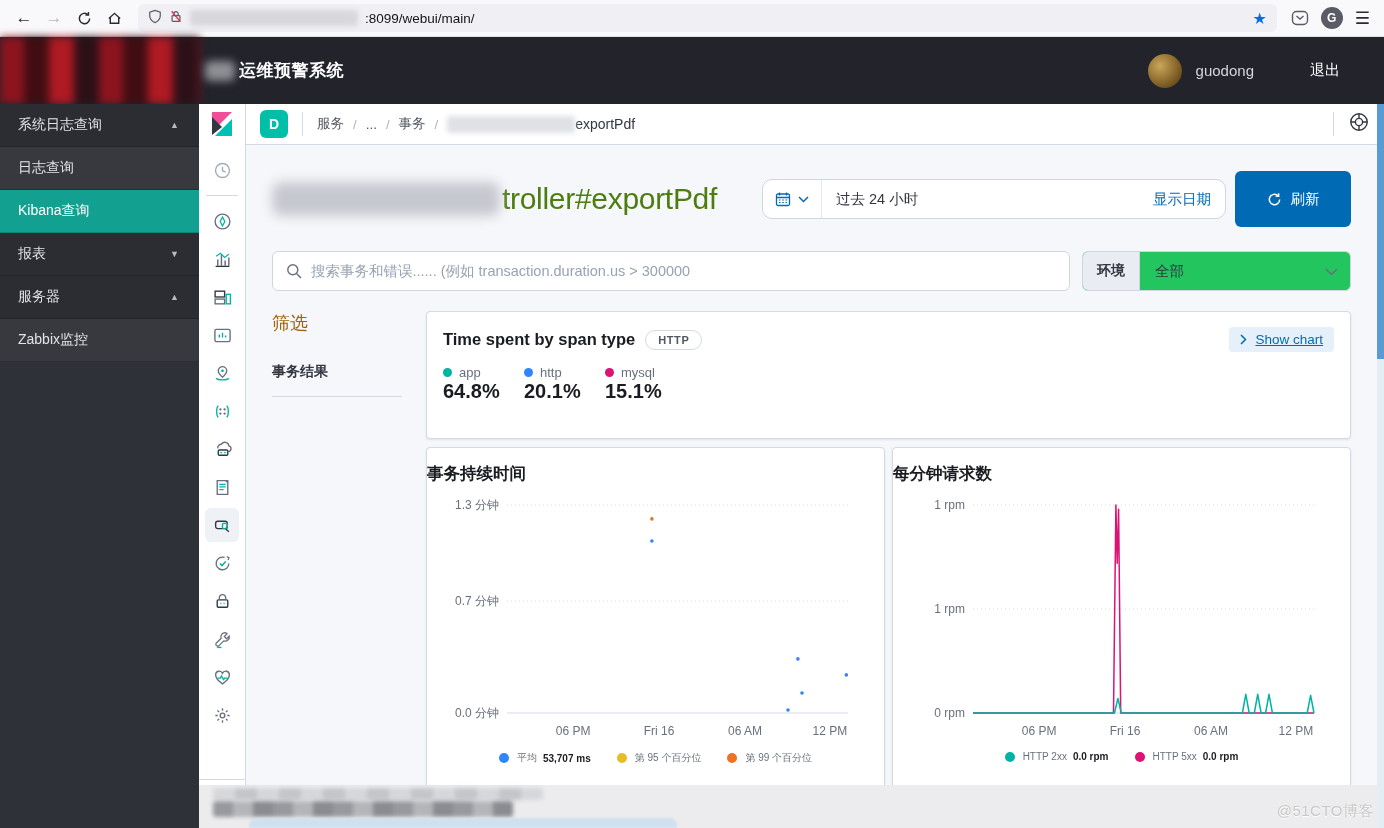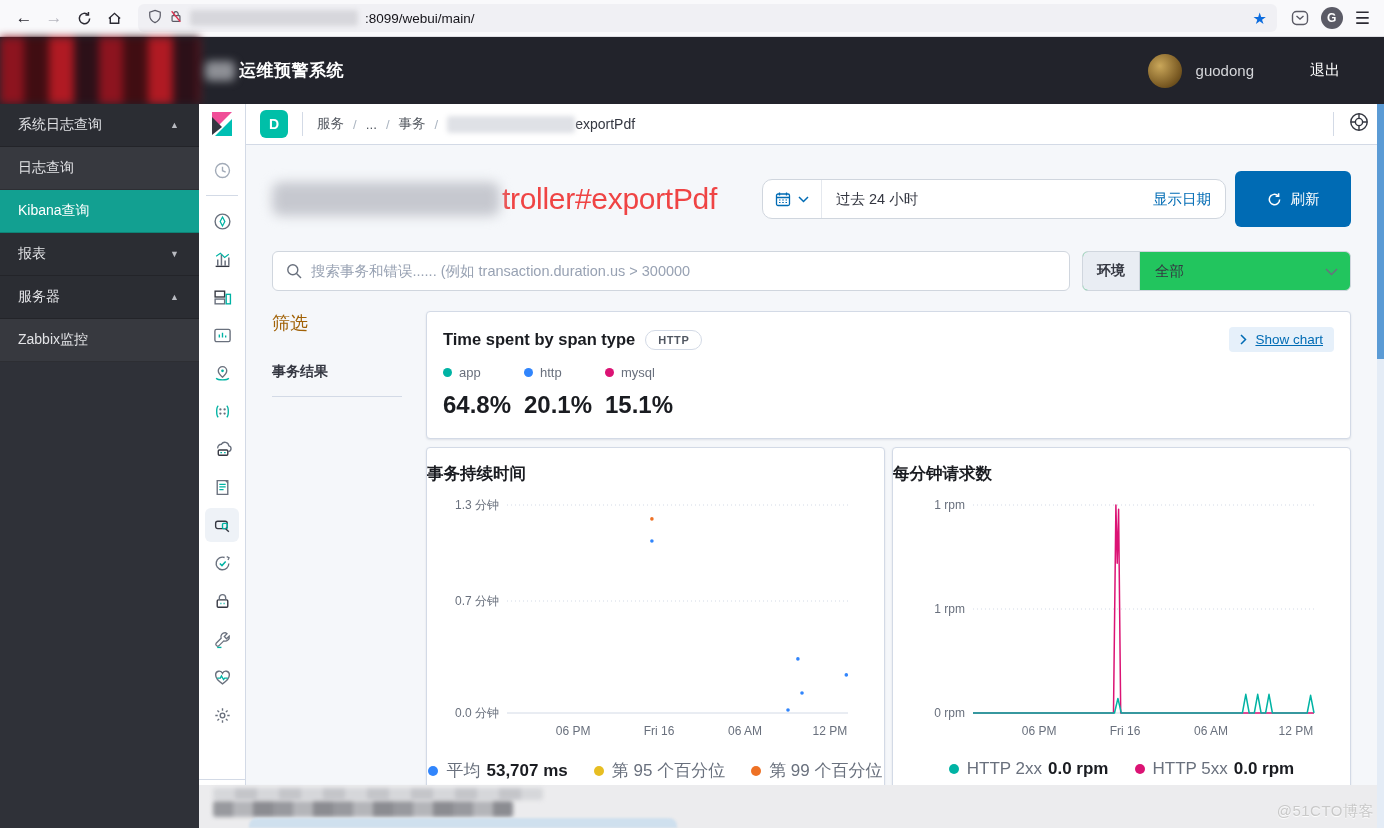--- a/index.html
+++ b/index.html
@@ -77,21 +77,21 @@
   .crumb-sep{color:#aab4c0;margin:0 9px;font-size:13px;}
   .crumb-blur{width:128px;height:17px;display:inline-block;vertical-align:middle;background:#dfe1e6;}
   .crumb-last{font-size:14px;color:#343741;}
   .crumb-right{margin-left:auto;display:flex;align-items:center;}
 
   .content{flex:1;background:#f5f7fa;padding:26px 33px 0 26px;position:relative;overflow:hidden;}
 
   .title-row{display:flex;justify-content:space-between;align-items:center;}
   .h1-wrap{display:flex;align-items:center;}
   .title-blur{width:228px;height:34px;background:#c6c8cf;border-radius:9px;filter:blur(6px);margin-right:2px;}
-  .page-title{font-size:30px;color:#ef4444;font-weight:400;letter-spacing:-0.3px;}
+  .page-title{font-size:30px;color:#4d7c0f;font-weight:400;letter-spacing:-0.3px;}
   .tp-group{display:flex;align-items:center;gap:9px;}
   .timepicker{width:464px;height:40px;background:#fff;border:1px solid #d0d6de;border-radius:10px;
     display:flex;align-items:center;}
   .tp-cal{height:100%;display:flex;align-items:center;gap:7px;padding:0 12px;border-right:1px solid #e4e8ee;}
   .tp-text{margin-left:14px;font-size:14.5px;color:#343741;}
   .tp-dates{margin-left:auto;margin-right:14px;font-size:14.5px;color:#006bb4;}
   .refresh-btn{width:116px;height:56px;background:#006bb4;border:none;border-radius:6px;color:#fff;
     font-size:14.5px;display:flex;align-items:center;justify-content:center;gap:9px;font-family:inherit;}
 
   .search-row{display:flex;gap:12px;margin-top:24px;}
@@ -119,28 +119,28 @@
   .span-title{font-size:16.5px;font-weight:700;color:#1a1c21;}
   .beta-pill{margin-left:10px;border:1px solid #d3dae6;border-radius:14px;padding:3px 12px;
     font-size:11px;font-weight:700;color:#515761;letter-spacing:.6px;}
   .show-chart{margin-left:auto;background:#e6f0fa;border-radius:4px;padding:5px 11px;
     display:flex;align-items:center;gap:8px;font-size:13.5px;color:#006bb4;}
   .show-chart .lbl{text-decoration:underline;}
   .span-items{display:flex;margin-top:13px;}
   .span-item{width:81px;}
   .si-legend{display:flex;align-items:center;gap:7px;font-size:13px;color:#69707d;}
   .si-dot{width:9px;height:9px;border-radius:50%;display:inline-block;}
-  .si-value{margin-top:11px;font-size:24px;font-weight:700;color:#1a1c21;}
+  .si-value{font-size:20px;font-weight:700;color:#1a1c21;}
 
   .charts-row{display:flex;gap:7px;}
   .chart-card{flex:1;height:404px;padding:15px 0;min-width:0;}
   .chart-title{font-size:16.5px;font-weight:700;color:#1a1c21;}
   .chart-svg{margin-top:2px;}
-  .chart-legend{display:flex;justify-content:center;align-items:center;gap:26px;margin-top:14px;
-    font-size:17px;}
+  .chart-legend{display:flex;justify-content:center;align-items:center;gap:26px;margin-top:6px;
+    font-size:10px;}
   .legend-item{display:flex;align-items:center;}
   .legend-dot{width:10px;height:10px;border-radius:50%;display:inline-block;margin-right:8px;}
   .legend-label{color:#69707d;}
   .legend-value{color:#1a1c21;font-weight:700;margin-left:6px;}
 
   
   .statusbar{position:absolute;left:199px;right:0;bottom:0;height:43px;background:#ececee;z-index:5;}
   .status-blur-top{position:absolute;left:14px;top:3px;width:330px;height:12px;border-radius:3px;
     background:repeating-linear-gradient(90deg,#d6d7da 0 22px,#c4c5c9 22px 44px);filter:blur(2px);}
   .status-blur-bot{position:absolute;left:14px;top:16px;width:300px;height:16px;border-radius:3px;

